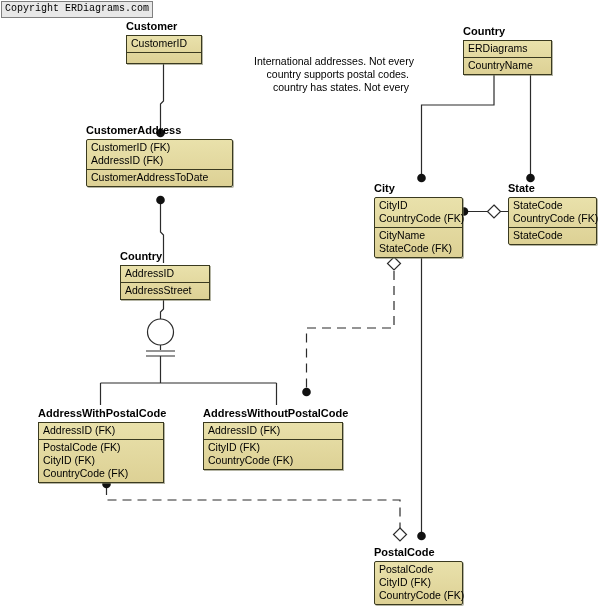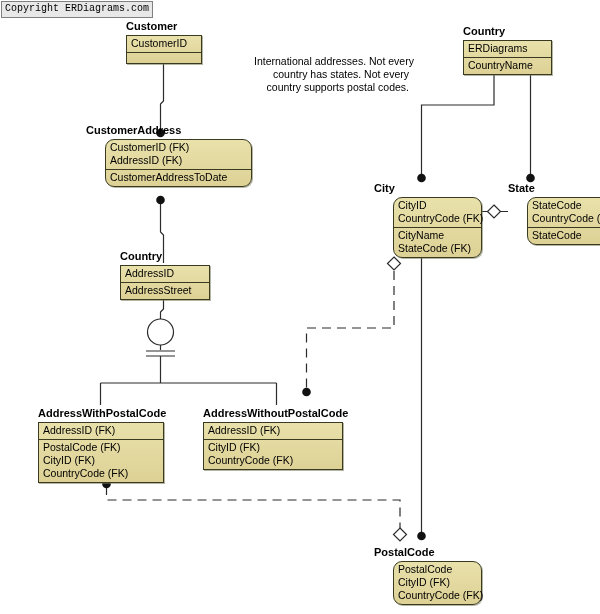--- a/index.html
+++ b/index.html
@@ -43,21 +43,21 @@
   .box{
     position:absolute;
     left:0; top:0;
     width:100%;
     box-sizing:border-box;
     background:#e8dfa6;
     background:linear-gradient(180deg,#e9e1ab 0%, #ddd195 100%);
     border:1px solid #3a3a20;
     box-shadow:1px 1px 0 rgba(120,120,90,.55);
   }
-  .rounded > .box{border-radius:9px;margin-left:19px;}
+  .rounded > .box{border-radius:2px;}
   .seg{padding:1px 20px 2px 4px;}
   .seg + .seg{border-top:1px solid #3a3a20;}
   .attr{
     font-size:10.5px;
     line-height:13px;
     color:#000;
     white-space:nowrap;
   }
   .empty-seg{height:7px;}
   
@@ -124,22 +124,22 @@
       <circle cx="306.5" cy="392" r="4.3"></circle>
       <circle cx="106.5" cy="484" r="4.3"></circle>
       <circle cx="421.5" cy="536" r="4.3"></circle>
     </g>
   </svg>
 
   <div id="copyright">Copyright ERDiagrams.com</div>
 
   <div id="note" style="left:254px; top:55px; width:155px;">
     <div>International addresses. Not every</div>
+    <div>country supports postal codes.</div>
     <div>country has states. Not every</div>
-    <div>country supports postal codes.</div>
   </div>
 
   <div class="entity" style="left:126px; top:35px; width:76px;">
     <div class="title">Customer</div>
     <div class="box">
       <div class="seg">
         <div class="attr">CustomerID</div>
       </div>
       <div class="seg empty-seg"></div>
     </div>

